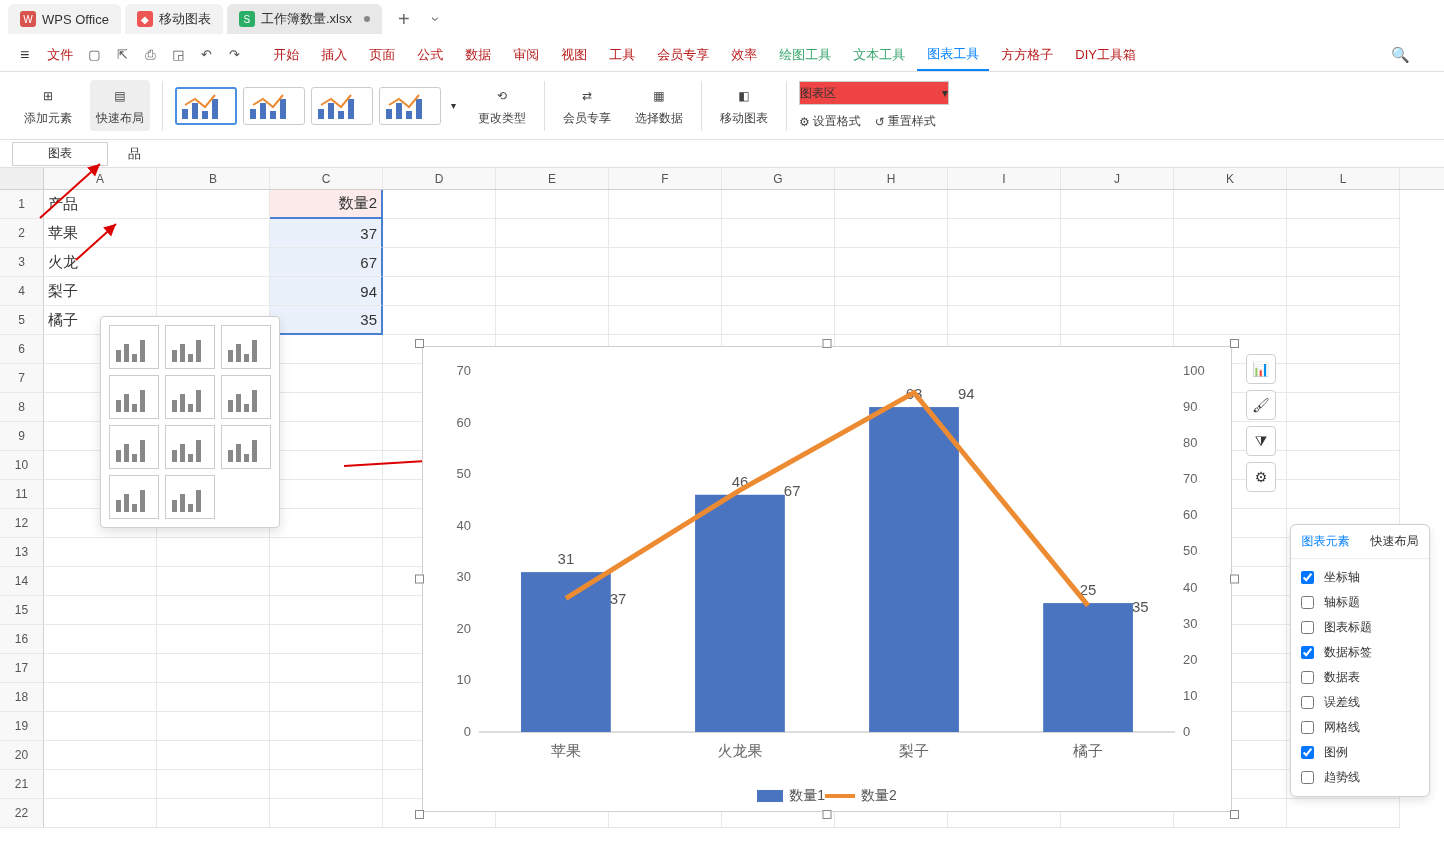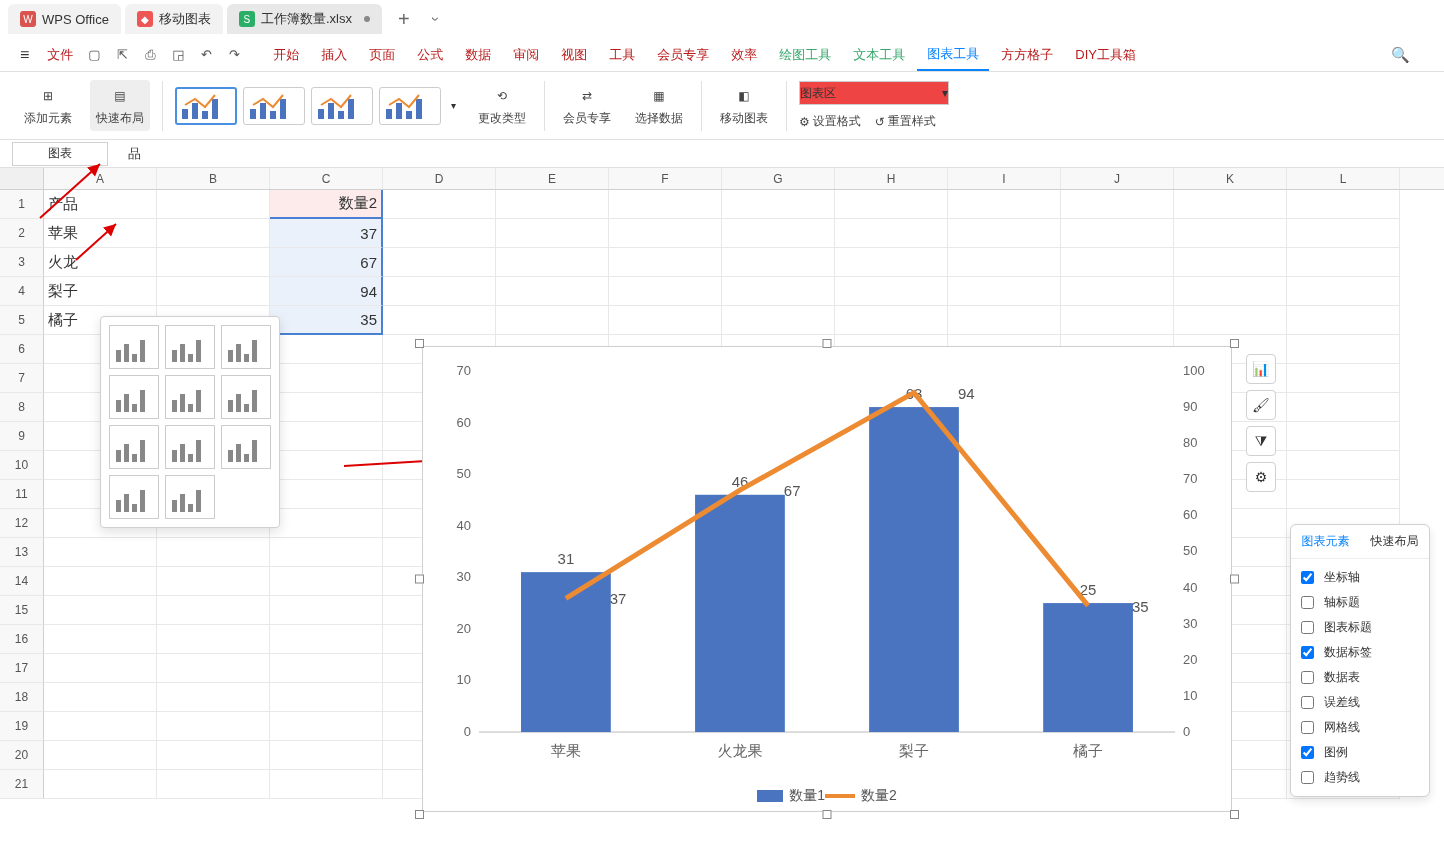--- a/index.html
+++ b/index.html
@@ -532,20 +532,35 @@
         <div class="cell"></div>
         <div class="cell"></div>
         <div class="cell"></div>
         <div class="cell"></div>
         <div class="cell"></div>
         <div class="cell"></div>
         <div class="cell"></div>
       </div>
       <div class="row">
         <div class="rh">21</div>
+        <div class="cell"></div>
+        <div class="cell"></div>
+        <div class="cell"></div>
+        <div class="cell"></div>
+        <div class="cell"></div>
+        <div class="cell"></div>
+        <div class="cell"></div>
+        <div class="cell"></div>
+        <div class="cell"></div>
+        <div class="cell"></div>
+        <div class="cell"></div>
+        <div class="cell"></div>
+      </div>
+      <div class="row">
+        <div class="rh">22</div>
         <div class="cell"></div>
         <div class="cell"></div>
         <div class="cell"></div>
         <div class="cell"></div>
         <div class="cell"></div>
         <div class="cell"></div>
         <div class="cell"></div>
         <div class="cell"></div>
         <div class="cell"></div>
         <div class="cell"></div>

